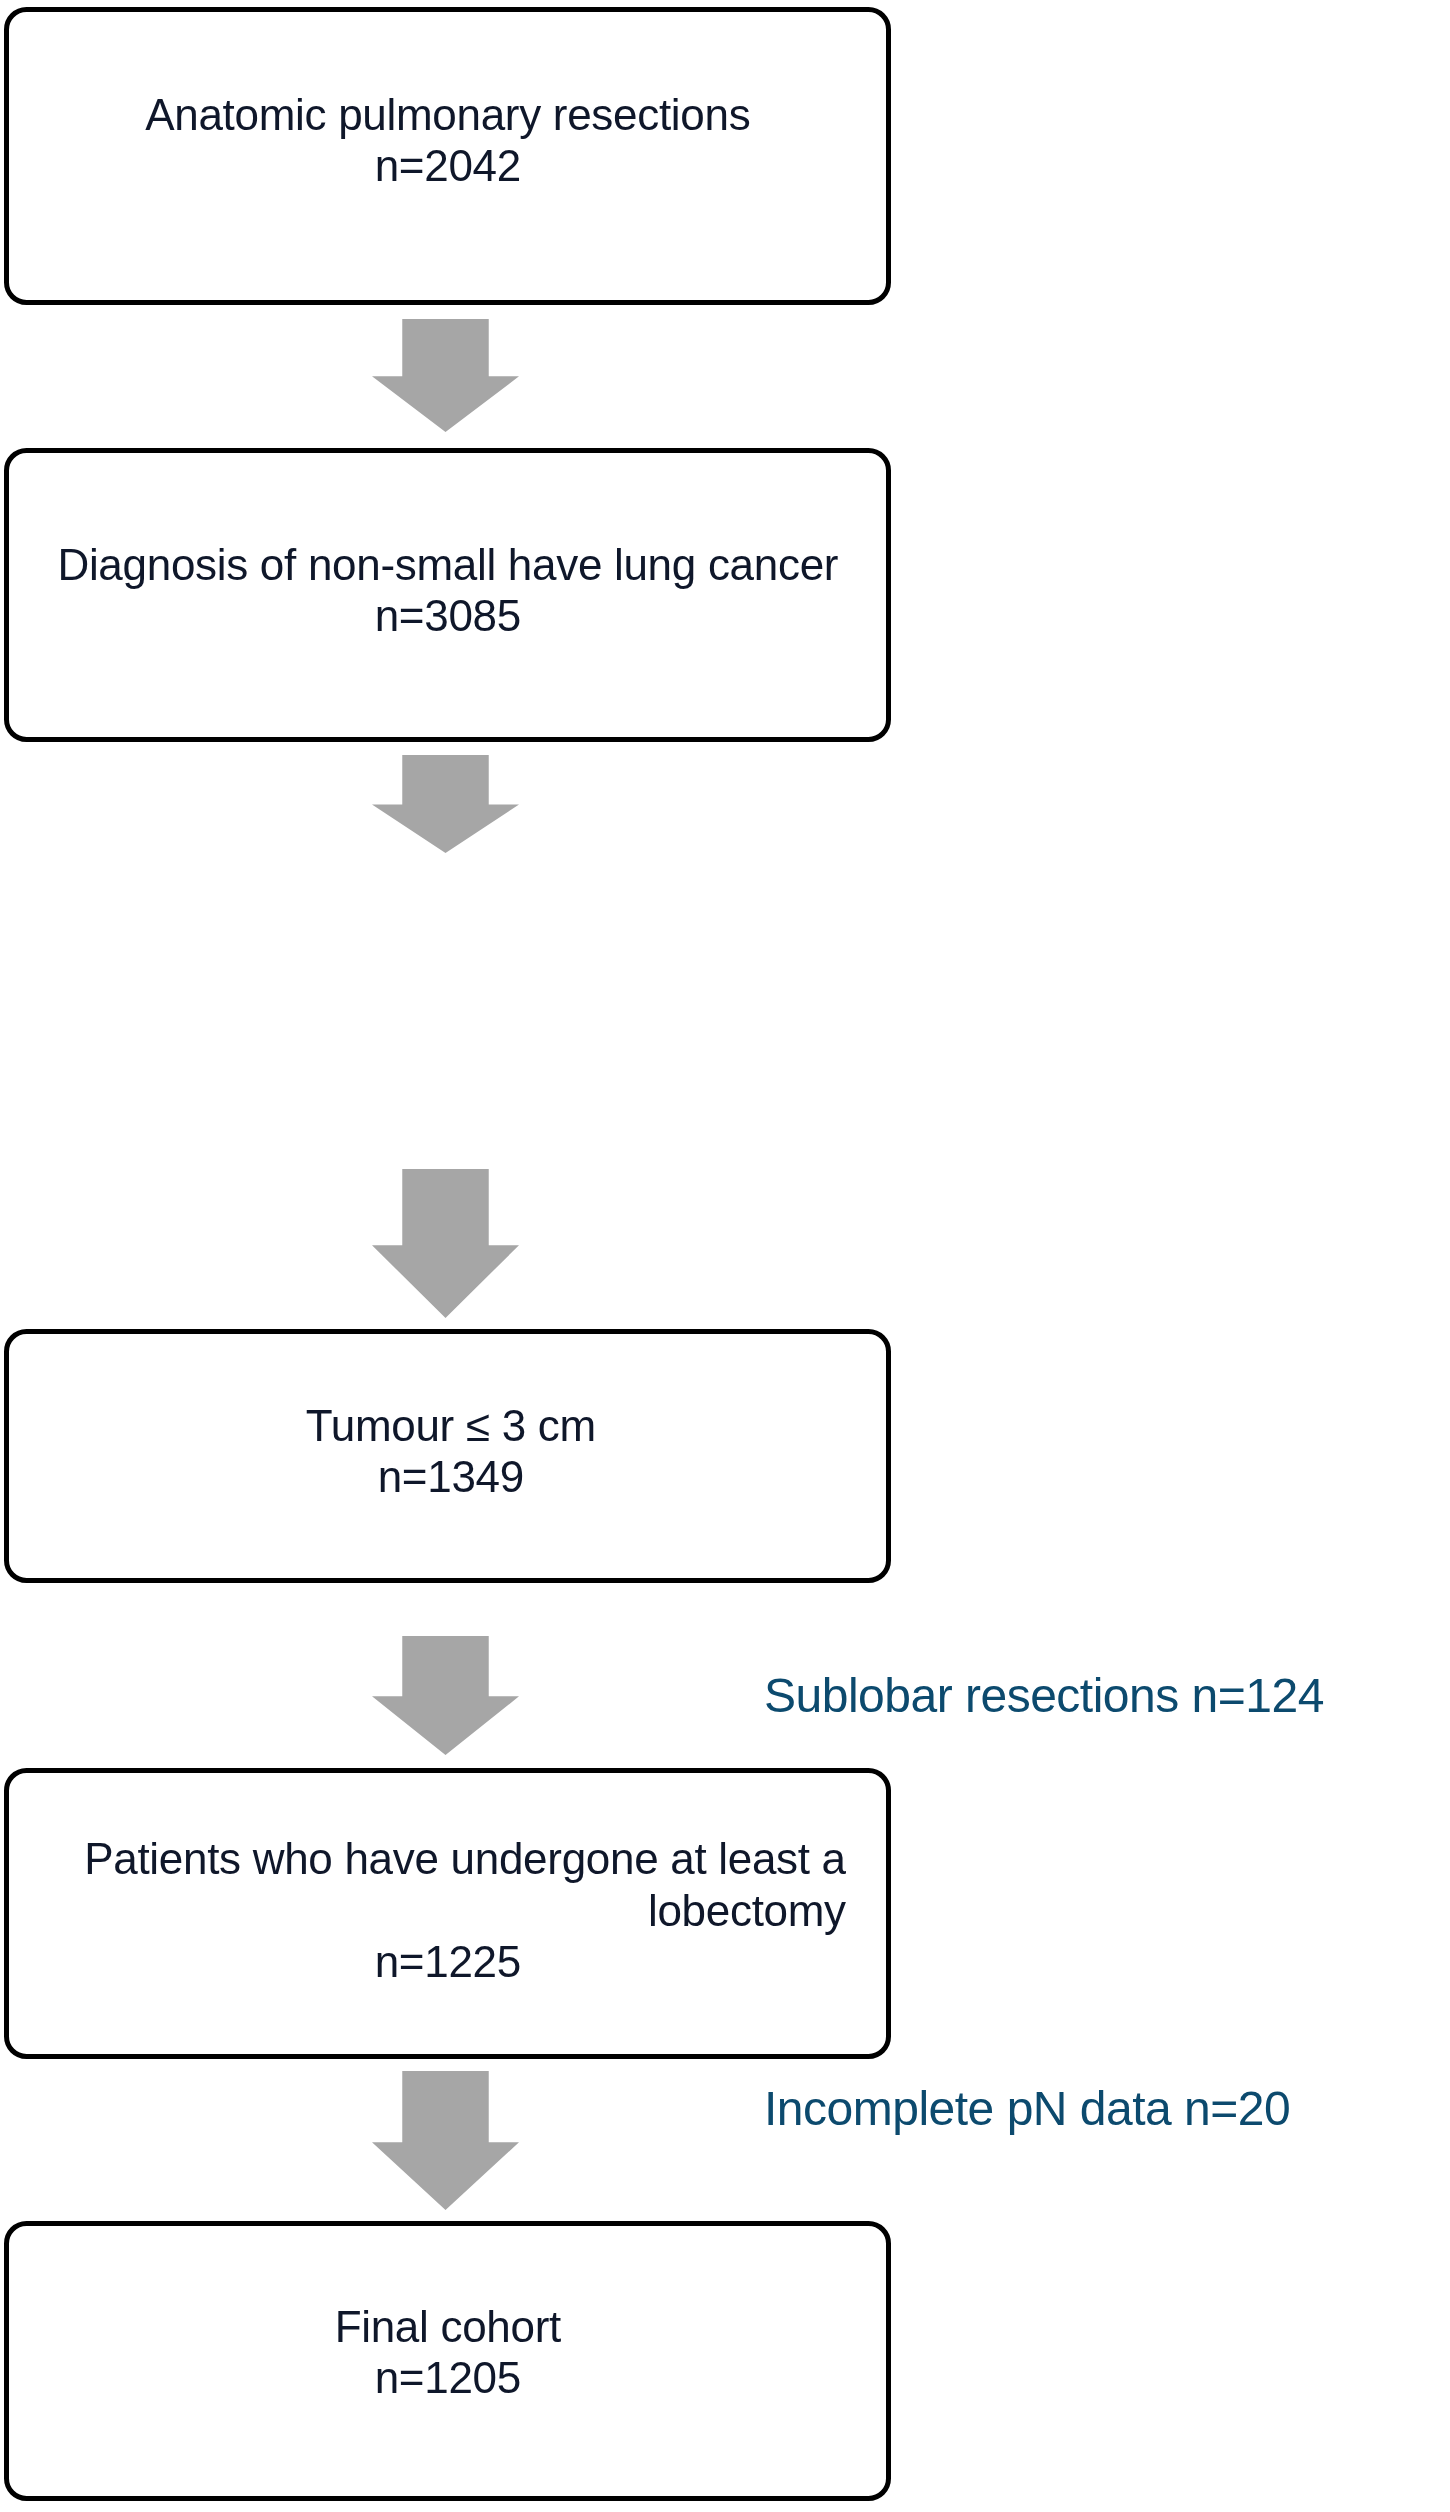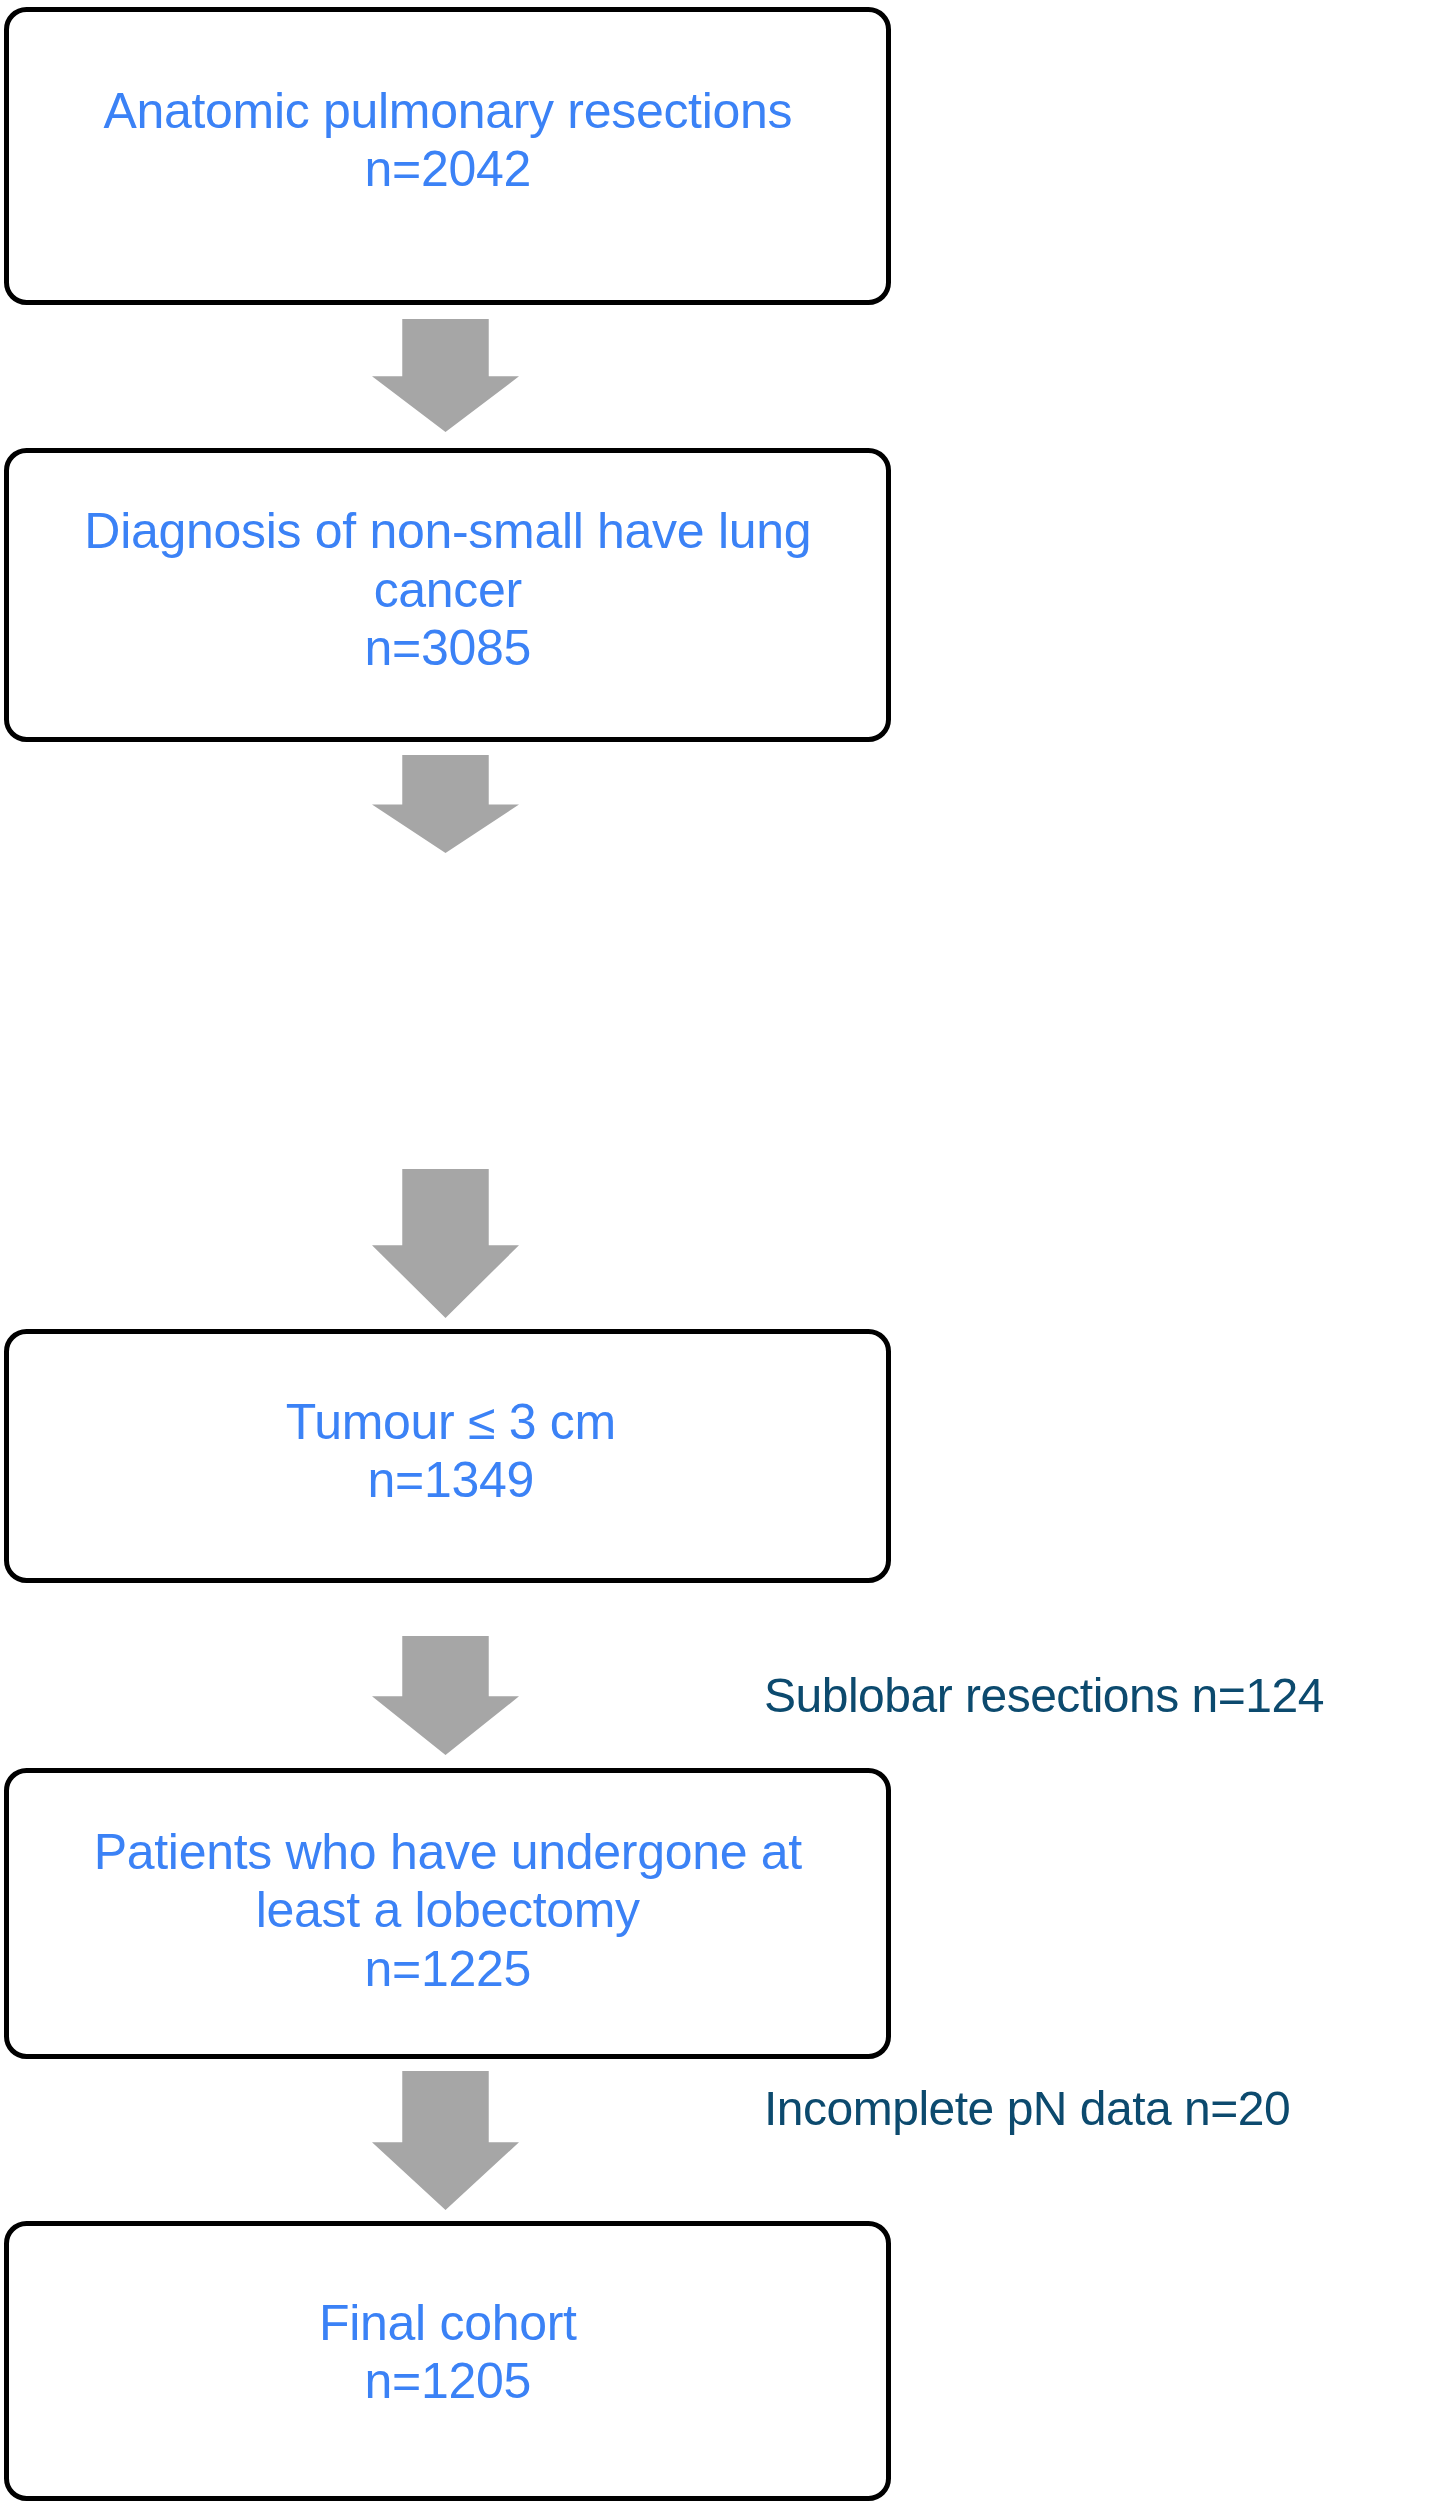--- a/index.html
+++ b/index.html
@@ -35,36 +35,36 @@
     background: #ffffff;
     display: flex;
     flex-direction: column;
     align-items: center;
     justify-content: center;
     text-align: center;
   }
 
   .node .line {
     display: block;
-    color: #3b82f6;
-    font-size: 50px;
+    color: #0f172a;
+    font-size: 44px;
     line-height: 1.17;
     letter-spacing: -0.3px;
     white-space: nowrap;
   }
   .node .line.wrap {
     white-space: normal;
     max-width: 796px;
   }
 
   .n1 { top: 7px;    height: 298px; }
   .n2 { top: 448px;  height: 294px; }
   .n3 { top: 861px;  height: 294px; }
   .n4 { top: 1329px; height: 254px; padding-left: 6px; }
-  .n5 { top: 1768px; height: 291px; }
+  .n5 { top: 1768px; height: 291px; text-align: right; }
   .n6 { top: 2221px; height: 280px; }
 
   
   .n1 .stack { transform: translateY(-15.6px); }
   .n2 .stack { transform: translateY(-5.2px); }
   .n3 .stack { transform: translateY(-3.5px); }
   .n4 .stack { transform: translateY(-5.2px); }
   .n5 .stack { transform: translateY(-3.5px); }
   .n6 .stack { transform: translateY(-8.7px); }
 

